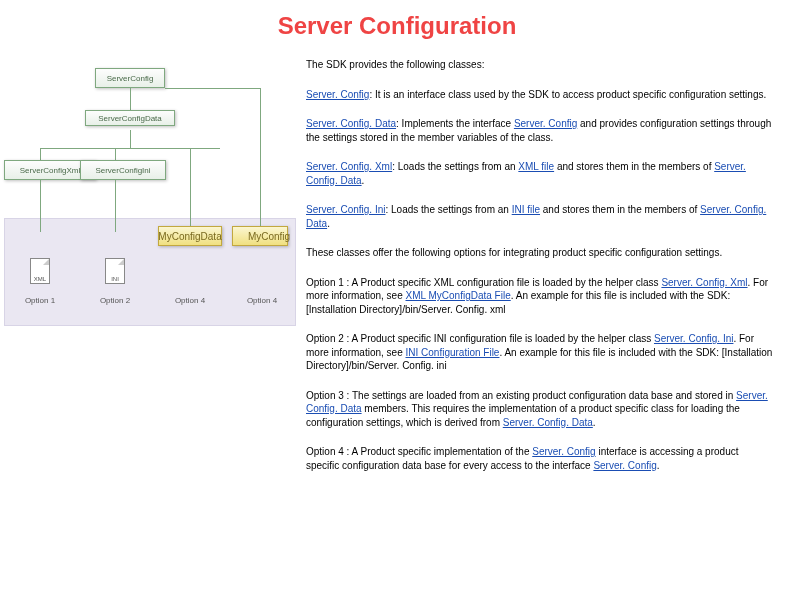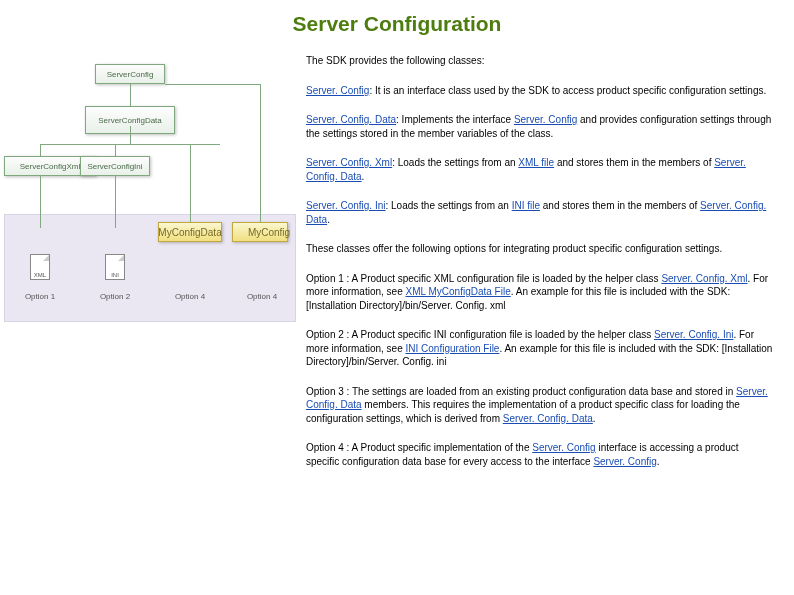--- a/index.html
+++ b/index.html
@@ -1,17 +1,17 @@
 <!DOCTYPE html>
 <html><head>
 <meta charset="utf-8">
 <style>
   * { box-sizing: border-box; margin: 0; padding: 0; }
   body { width: 794px; height: 595px; background: #fff; font-family: Arial, sans-serif; font-size: 10px; color: #000; position: relative; }
-  .title { text-align: center; font-size: 21px; font-weight: bold; color: #4d7c0f; padding: 12px 0 8px 0; }
+  .title { text-align: center; font-size: 24px; font-weight: bold; color: #ef4444; padding: 12px 0 8px 0; }
   .content { display: flex; }
   .diagram { width: 300px; height: 260px; position: relative; flex-shrink: 0; }
   .text-col { flex: 1; padding: 0 20px 0 6px; }
   .para { margin: 10px 0 16px 0; line-height: 1.35; }
   a.lnk { color: #1a4db3; text-decoration: underline; cursor: pointer; }
 
   
   .dbox { position: absolute; border: 1px solid #7fa87f; background: linear-gradient(#fdfdfd,#e8f0e8); text-align: center; font-size: 8px; color: #4a6a4a; display: flex; align-items: center; justify-content: center; box-shadow: 1px 1px 3px rgba(0,0,0,0.25); }
   .ybox { position: absolute; border: 1px solid #c2a83f; background: linear-gradient(#fbf6d0,#f0e080); text-align: center; font-size: 10px; color: #7a6a20; display: flex; align-items: center; justify-content: center; box-shadow: 1px 1px 3px rgba(0,0,0,0.25); }
   .filebox { position: absolute; width: 20px; height: 26px; border: 1px solid #888; background: #fff; font-size: 6px; color: #555; display: flex; align-items: flex-end; justify-content: center; padding-bottom: 1px; }
@@ -26,27 +26,27 @@
 </head>
 <body>
 
 <h1 class="title">Server Configuration</h1>
 
 <div class="content">
 
   <div class="diagram">
     <div class="dbox" style="left:95px; top:20px; width:70px; height:20px;">ServerConfig</div>
     <div class="line vline" style="left:130px; top:40px; height:22px;"></div>
-    <div class="dbox" style="left:85px; top:62px; width:90px; height:28px;">ServerConfigData</div>
+    <div class="dbox" style="left:85px; top:62px; width:90px; height:16px;">ServerConfigData</div>
     <div class="line vline" style="left:130px; top:82px; height:18px;"></div>
     <div class="line hline" style="left:40px; top:100px; width:180px;"></div>
     <div class="line vline" style="left:40px; top:100px; height:12px;"></div>
     <div class="line vline" style="left:115px; top:100px; height:12px;"></div>
     <div class="dbox" style="left:4px; top:112px; width:92px; height:20px;">ServerConfigXml</div>
-    <div class="dbox" style="left:80px; top:112px; width:70px; height:20px;">ServerConfigIni</div>
+    <div class="dbox" style="left:80px; top:112px; width:86px; height:20px;">ServerConfigIni</div>
 
     <div class="band"></div>
 
     <div class="ybox" style="left:158px; top:178px; width:64px; height:20px;">MyConfigData</div>
     <div class="ybox" style="left:232px; top:178px; width:56px; height:20px;padding-left:18px;">MyConfig</div>
 
     <div class="line vline" style="left:40px; top:132px; height:52px;"></div>
     <div class="line vline" style="left:115px; top:132px; height:52px;"></div>
     <div class="line vline" style="left:190px; top:100px; height:78px;"></div>
     <div class="line vline" style="left:260px; top:40px; height:138px;"></div>

